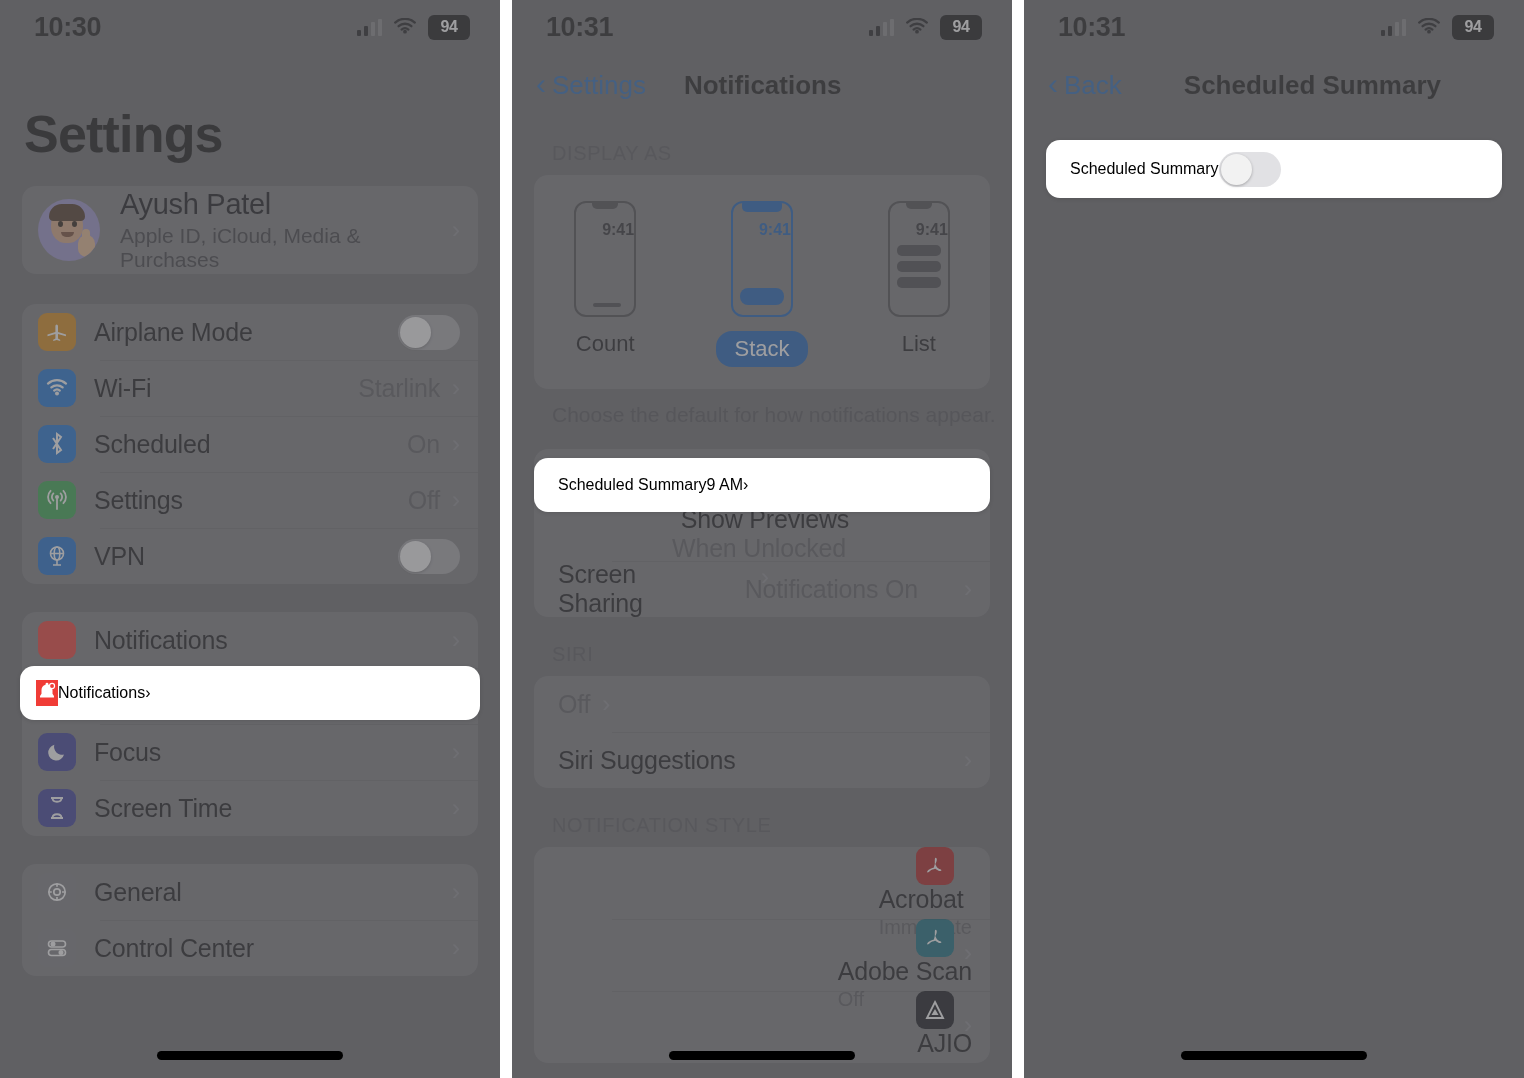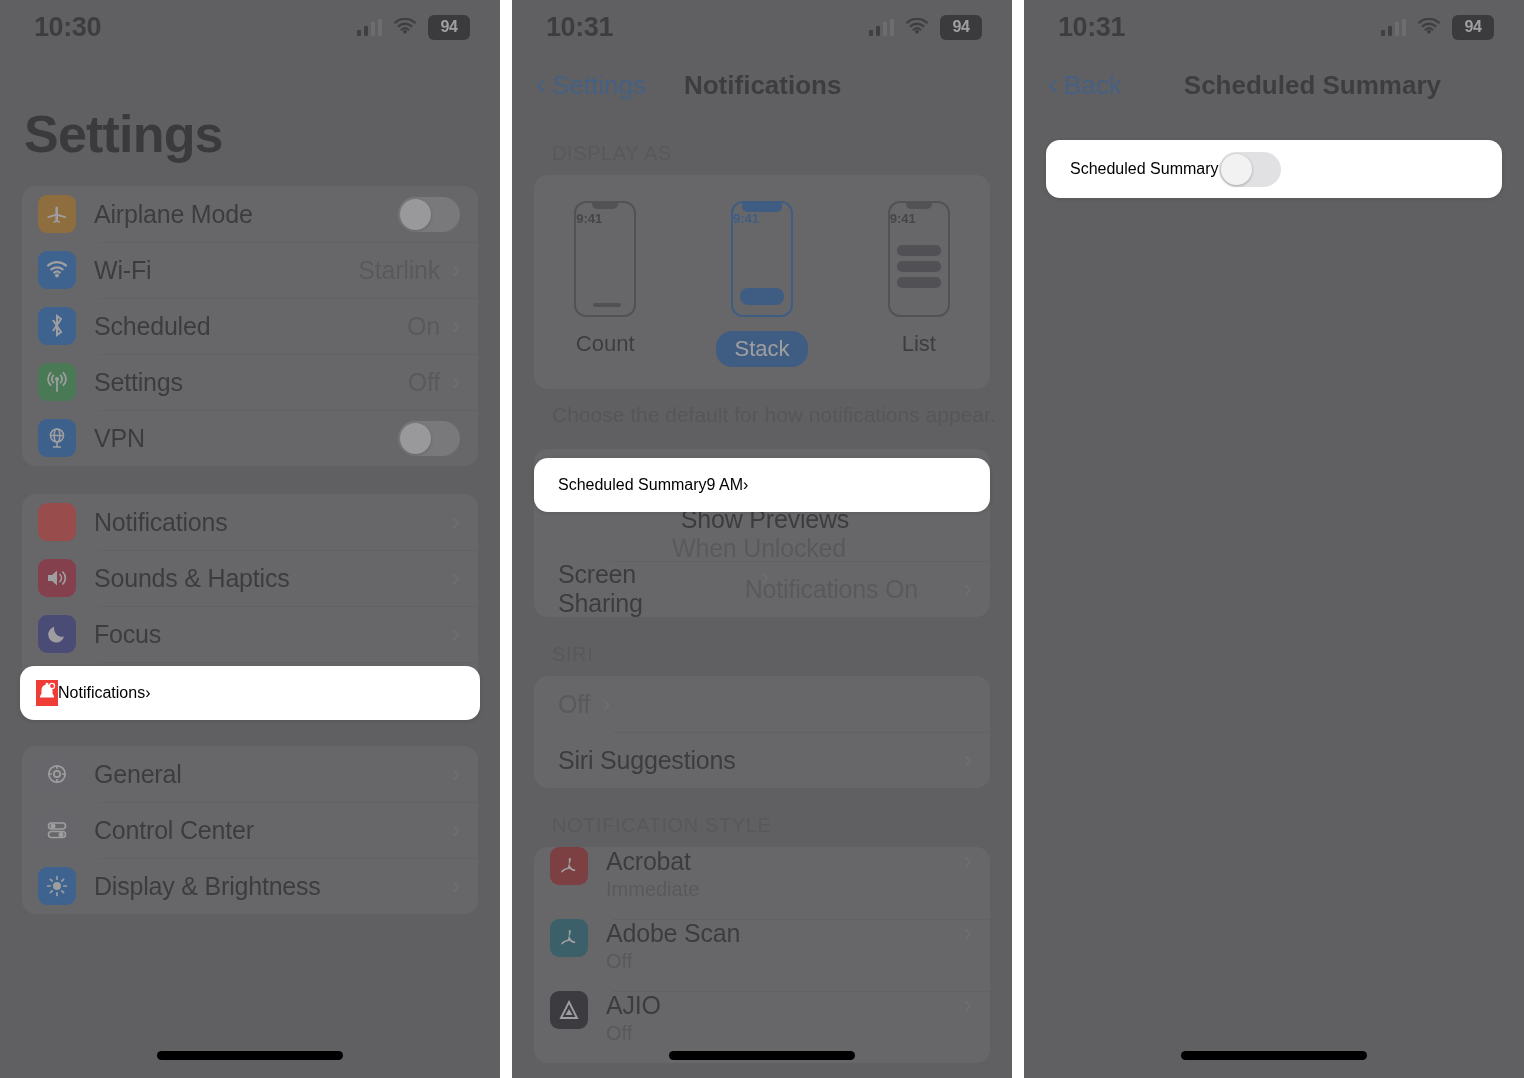--- a/index.html
+++ b/index.html
@@ -100,31 +100,31 @@
 
   
   .sec-head { position: relative; z-index:5; font-size: 20px; color: #5a5a5e; letter-spacing: 0.6px; padding: 26px 0 10px 40px; }
   .sec-foot { position: relative; z-index:5; font-size: 21px; color: #55555a; padding: 14px 0 0 40px; }
 
   
   .display-as { position: relative; z-index:5; margin: 0 22px; background: rgba(255,255,255,0.12); border-radius: 14px; padding: 26px 0 22px 0; display: flex; justify-content: space-around; }
   .da-opt { display: flex; flex-direction: column; align-items: center; gap: 14px; cursor: pointer; }
   .da-phone { width: 62px; height: 116px; border-radius: 12px; border: 2.5px solid #4a4a4e; position: relative; overflow: hidden; }
   .da-phone .notch { position: absolute; top: 0; left: 50%; transform: translateX(-50%); width: 26px; height: 6px; background: #4a4a4e; border-radius: 0 0 5px 5px; }
-  .da-phone .t { position: absolute; top: 8px; left: 0; right: 0; text-align: left; font-size: 13px; font-weight: 700; color: #2d2d31; }
+  .da-phone .t { position: absolute; top: 18px; left: 0; right: 0; text-align: right; font-size: 16px; font-weight: 700; color: #2d2d31; }
   .da-phone .bar { position: absolute; background: #48484c; border-radius: 5px; }
   .da-phone.sel { border-color: #1e63b8; }
   .da-phone.sel .notch { background: #1e63b8; width: 40px; height: 9px; }
   .da-phone.sel .t { color: #1e63b8; }
   .da-phone.sel .bar { background: #1e63b8; }
   .da-lbl { font-size: 22px; color: #18181c; }
   .da-lbl.sel { background: #1e63b8; color: #fff; border-radius: 16px; padding: 5px 18px; }
 
   
-  .row.two { height: 72px; align-items: flex-start; }
+  .row.two { height: 72px; align-items: flex-end; flex-direction: column; }
   .row.two .txtwrap { flex: 1; display: flex; flex-direction: column; justify-content: center; gap: 2px; }
   .row.two .lbl2 { font-size: 25px; color: #16161a; letter-spacing: -0.2px; }
   .row.two .sub2 { font-size: 20px; color: #5c5c60; }
   .row.two::before { left: 78px; }
 
   
   .home-ind { position: absolute; z-index: 70; bottom: 18px; left: 50%; transform: translateX(-50%); width: 186px; height: 9px; background: #000; border-radius: 6px; }
 
   
   .g-plane{background:#d98a16}.g-wifi{background:#1c72d4}.g-bt{background:#1c72d4}
@@ -154,20 +154,38 @@
             <path d="M5.6 8.2a9.6 9.6 0 0 1 12.8 0" stroke="#1d1d1f" stroke-width="2.3" fill="none" stroke-linecap="round"></path>
             <path d="M2.2 4.6a14.6 14.6 0 0 1 19.6 0" stroke="#1d1d1f" stroke-width="2.3" fill="none" stroke-linecap="round"></path>
             <path d="M8.6 11.6a5.2 5.2 0 0 1 6.8 0" stroke="#1d1d1f" stroke-width="2.3" fill="none" stroke-linecap="round"></path>
           </svg>
         <div class="batt">94</div>
       </div>
     </div>
 
     <div class="big-title">Settings</div>
 
+    <div class="card" style="margin-bottom:30px;">
+      <div class="row" style="height:88px;">
+        <div style="width:62px;height:62px;border-radius:50%;background:#9b93cd;margin-right:20px;flex:0 0 auto;position:relative;overflow:hidden;">
+          <div style="position:absolute;left:13px;top:8px;width:32px;height:36px;border-radius:50% 50% 46% 46%;background:#d8a884;"></div>
+          <div style="position:absolute;left:11px;top:5px;width:36px;height:17px;border-radius:18px 18px 6px 6px;background:#4e3524;"></div>
+          <div style="position:absolute;left:20px;top:22px;width:5px;height:6px;border-radius:50%;background:#2a1d14;"></div>
+          <div style="position:absolute;left:34px;top:22px;width:5px;height:6px;border-radius:50%;background:#2a1d14;"></div>
+          <div style="position:absolute;left:23px;top:33px;width:13px;height:5px;border-radius:0 0 8px 8px;background:#7a4a34;"></div>
+          <div style="position:absolute;left:40px;top:36px;width:17px;height:22px;border-radius:9px;background:#e8b98f;"></div>
+          <div style="position:absolute;left:44px;top:30px;width:8px;height:13px;border-radius:5px;background:#e8b98f;"></div>
+        </div>
+        <div style="flex:1;display:flex;flex-direction:column;gap:3px;">
+          <div style="font-size:29px;color:#15151a;letter-spacing:-0.3px;">Ayush Patel</div>
+          <div style="font-size:21px;color:#3d3d42;">Apple ID, iCloud, Media &amp; Purchases</div>
+        </div>
+        <div class="chev">›</div>
+      </div>
+    </div>
 
     <div class="card" style="margin-bottom:28px;">
       <div class="row">
         <div class="ico g-plane">
           <svg width="24" height="24" viewBox="0 0 24 24" fill="#fff">
               <path d="M21 14.5l-8-2.6V6.2c0-.9-.6-1.7-1.3-1.7s-1.3.8-1.3 1.7v5.7L2.5 14.5v1.8l7.9-2.3v4.4l-2.2 1.4v1.3l3.5-1 3.5 1v-1.3l-2.2-1.4V14l7.9 2.3z"></path>
             </svg>
         </div>
         <div class="lbl">Airplane Mode</div>
         <div class="tgl">
@@ -274,30 +292,20 @@
       <div class="row">
         <div class="ico g-cc">
           <svg width="24" height="24" viewBox="0 0 24 24" fill="none" stroke="#fff" stroke-width="1.6">
               <rect x="3.5" y="5" width="17" height="6" rx="3"></rect>
               <circle cx="8" cy="8" r="1.7" fill="#fff"></circle>
               <rect x="3.5" y="13.5" width="17" height="6" rx="3"></rect>
               <circle cx="16" cy="16.5" r="1.7" fill="#fff"></circle>
             </svg>
         </div>
         <div class="lbl">Control Center</div>
-        <div class="chev">›</div>
-      </div>
-      <div class="row">
-        <div class="ico g-disp">
-          <svg width="24" height="24" viewBox="0 0 24 24" fill="none" stroke="#fff" stroke-width="1.7" stroke-linecap="round">
-              <circle cx="12" cy="12" r="4" fill="#fff" stroke="none"></circle>
-              <path d="M12 2.6v2.6M12 18.8v2.6M2.6 12h2.6M18.8 12h2.6M5.4 5.4l1.8 1.8M16.8 16.8l1.8 1.8M18.6 5.4l-1.8 1.8M7.2 16.8l-1.8 1.8"></path>
-            </svg>
-        </div>
-        <div class="lbl">Display &amp; Brightness</div>
         <div class="chev">›</div>
       </div>
     </div>
 
     <div class="veil"></div>
 
     <div class="hl" style="left:20px; top:666px; width:460px; height:54px; padding:0 18px 0 16px;">
       <div class="ico g-notif">
         <svg width="22" height="22" viewBox="0 0 24 24" fill="#fff">
             <path d="M12 3a1.6 1.6 0 0 1 1.6 1.6v.6A6 6 0 0 1 18 11v4l1.6 2.4V19H4.4v-1.6L6 15v-4a6 6 0 0 1 4.4-5.8v-.6A1.6 1.6 0 0 1 12 3z"></path>

